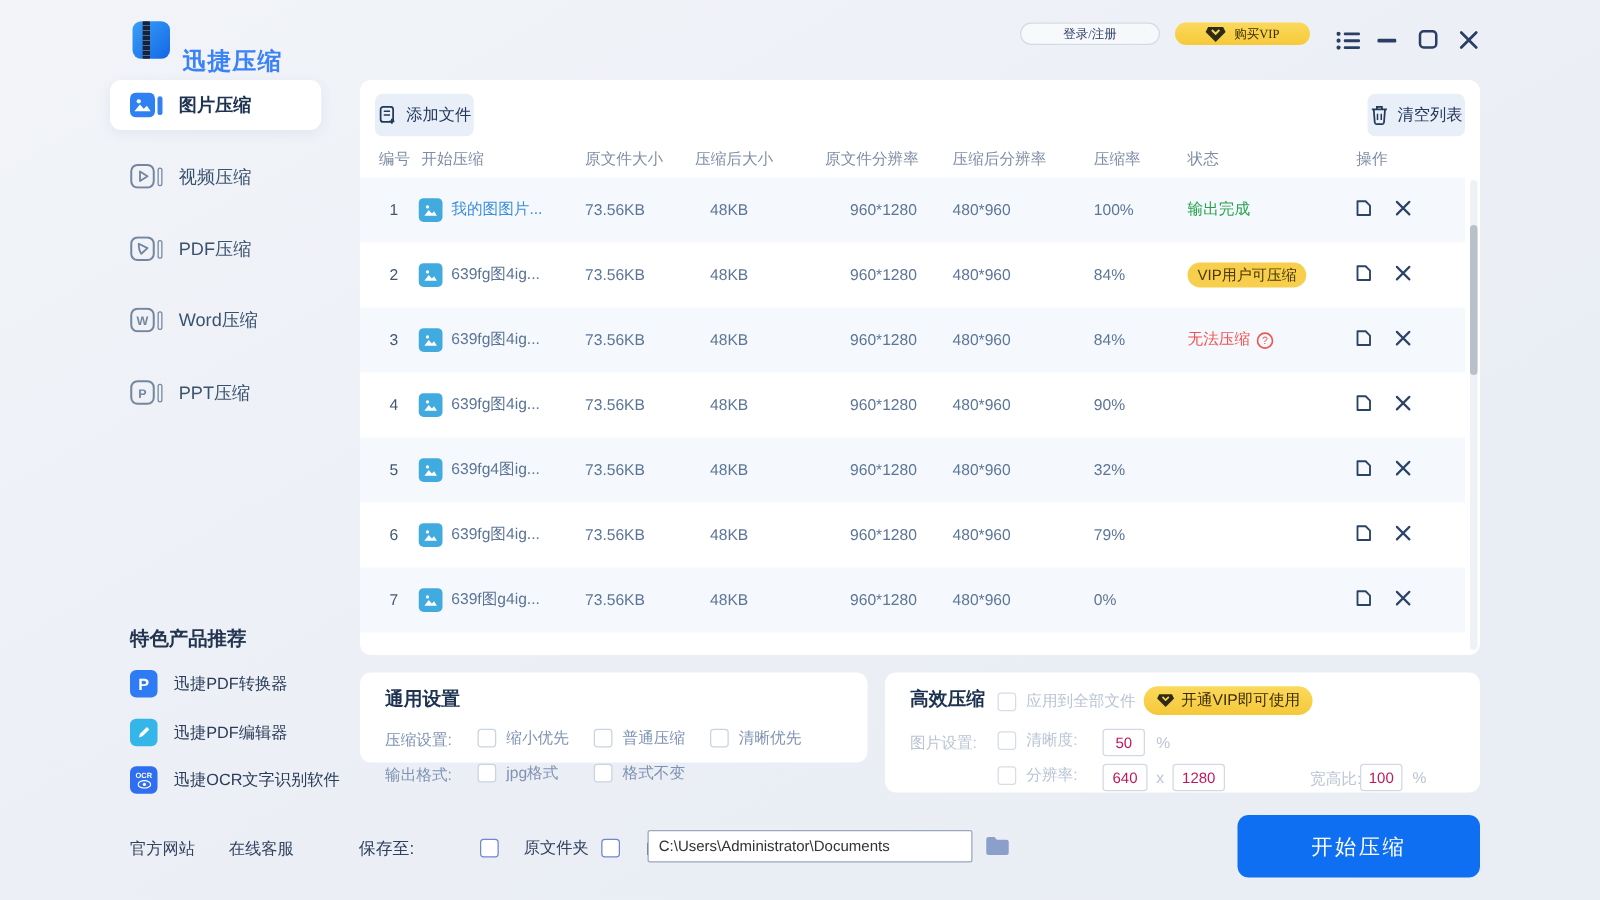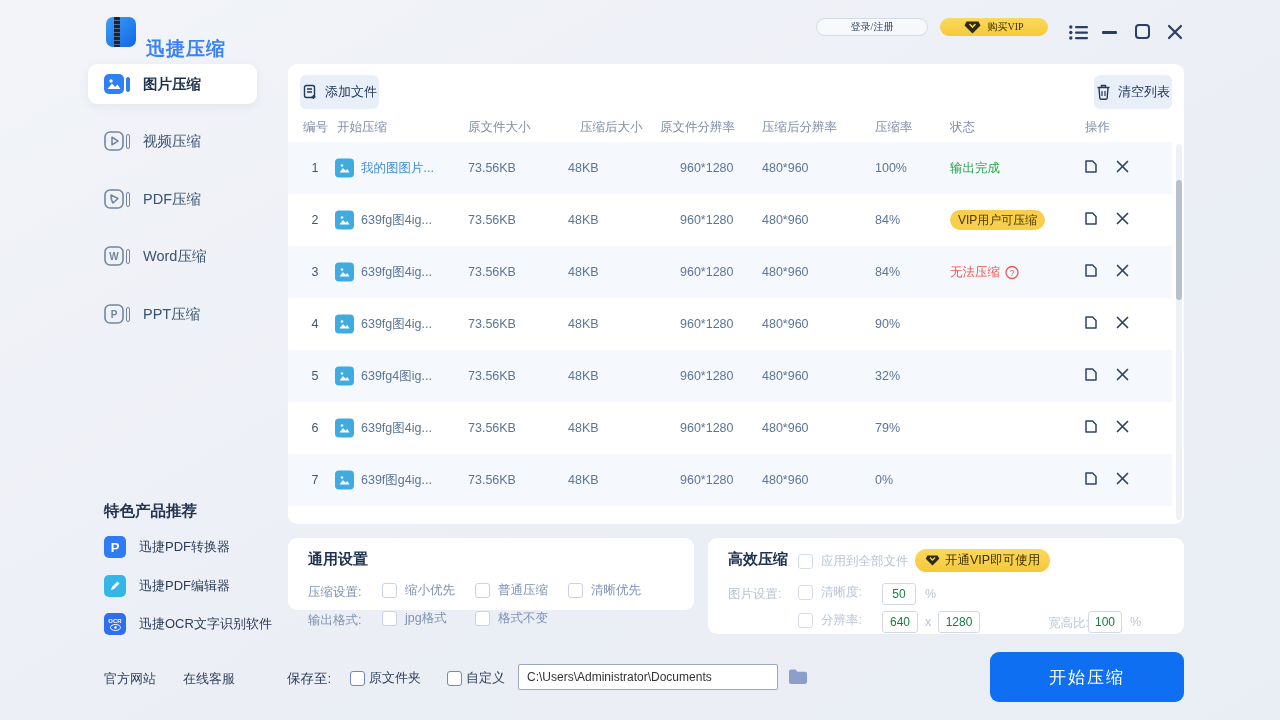--- a/index.html
+++ b/index.html
@@ -76,28 +76,28 @@
   .gen-card { left:288px; top:538px; width:406px; height:72px; }
   .eff-card { left:708px; top:538px; width:476px; height:96px; }
   .card-title { position:absolute; left:20px; top:12px; font-size:15px; font-weight:bold; color:#1d3150; }
   .set-label { position:absolute; left:20px; font-size:12.5px; color:#7e92b3; }
   .opt { position:absolute; display:flex; align-items:center; gap:8px; font-size:12.5px; color:#7e92b3; }
   .cbx { width:15px; height:15px; border:1.5px solid #c8d3e3; border-radius:3px; background:#fff; cursor:pointer; flex:none; }
   .dis { color:#b9c4d4; }
   .cbx.dis-b { border-color:#d5dde8; }
   .cbx.blue { border-color:#6e87cf; }
   .mini-input { height:22px; border:1px solid #d2d9e4; border-radius:3px; text-align:center; font-size:12px;
-    color:#15803d; background:#fff; font-family:inherit; }
+    color:#be185d; background:#fff; font-family:inherit; }
   .vip-badge { position:absolute; left:207px; top:11px; height:23px; background:linear-gradient(180deg,#fbd95c,#f5c83a);
     border-radius:12px; display:flex; align-items:center; gap:5px; padding:0 10px; font-size:12.5px; color:#3c2e00; cursor:pointer; }
 
   
   .foot-link { position:absolute; top:670px; font-size:13px; color:#33445f; cursor:pointer; }
   .save-label { left:287px; top:670px; font-size:13.5px; color:#2f415e; }
-  .foot-opt { position:absolute; top:669px; display:flex; align-items:center; gap:4px; font-size:13px; color:#2f415e; }
+  .foot-opt { position:absolute; top:669px; display:flex; align-items:center; gap:20px; font-size:13px; color:#2f415e;margin-left:34px; }
   .path-input { left:518px; top:664px; width:260px; height:26px; border:1px solid #9aa7bc; border-radius:2px;
     background:#fff; font-size:12px; color:#333; padding:0 8px; font-family:inherit; }
   .folder-btn { left:788px; top:668px; cursor:pointer; }
   .start-btn { left:990px; top:652px; width:194px; height:50px; background:#0e6ff2; color:#fff; font-size:17px;
     border:none; border-radius:9px; cursor:pointer; font-family:inherit; letter-spacing:2px; }
 </style>
 </head>
 <body>
 
 <div class="abs logo">
@@ -225,21 +225,21 @@
       <path d="M1.5,3.5 h12 M5.5,3.5 v-2 h4 v2 M3,3.5 l0.8,10.5 a1.5,1.5 0 0 0 1.5,1.3 h4.4 a1.5,1.5 0 0 0 1.5,-1.3 L12,3.5" fill="none" stroke="#22385c" stroke-width="1.4"></path>
       <path d="M6,7 v5 M9,7 v5" stroke="#22385c" stroke-width="1.2"></path>
     </svg>
     <span>清空列表</span>
   </button>
 
   <div class="thead">
     <span style="left:15px">编号</span>
     <span style="left:49px">开始压缩</span>
     <span style="left:180px">原文件大小</span>
-    <span style="left:292px">压缩后大小</span>
+    <span style="left:268px">压缩后大小</span>
     <span style="left:372px">原文件分辨率</span>
     <span style="left:474px">压缩后分辨率</span>
     <span style="left:587px">压缩率</span>
     <span style="left:662px">状态</span>
     <span style="left:797px">操作</span>
   </div>
 
   <div class="trow tint" style="top:78px">
     <span class="cell cid">1</span>
     <span class="cell cico file-ico">

